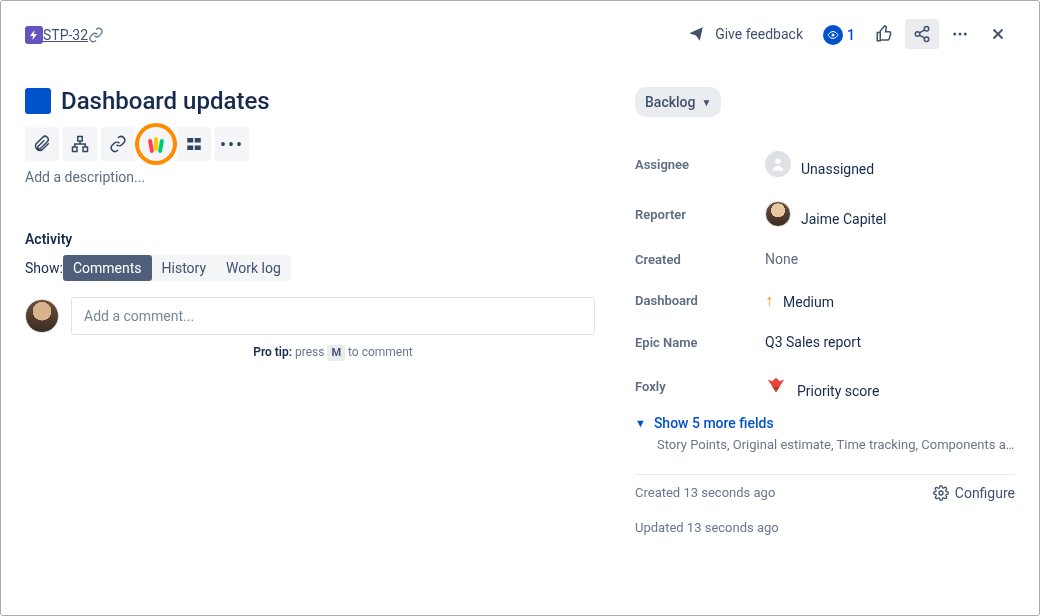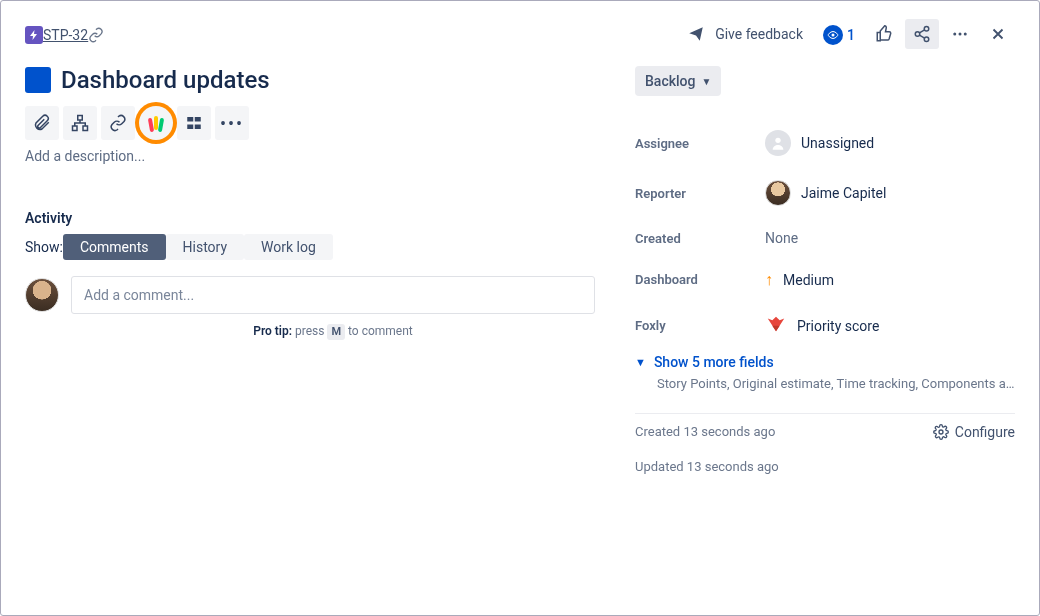--- a/index.html
+++ b/index.html
@@ -32,21 +32,21 @@
   }
   .top-action.active { background:#EBECF0; }
   .feedback-txt { font-size:14px; color:#42526E; margin-left:4px; }
   .watch-pill { display:inline-flex; align-items:center; gap:4px; }
   .watch-eye {
     width:20px; height:20px; border-radius:50%; background:#0052CC; color:#fff;
     display:inline-flex; align-items:center; justify-content:center; font-size:10px;
   }
   .watch-count { color:#0052CC; font-size:14px; font-weight:500; }
 
-  .content { display:flex; gap: 40px; margin-top: 13px; flex:1; min-height:0; }
+  .content { display:flex; gap: 40px; margin-top: 34px; flex:1; min-height:0; }
   .left { flex: 1 1 auto; min-width: 0; display:flex; flex-direction:column; }
   .right { width: 380px; flex: 0 0 380px; display:flex; flex-direction:column; }
 
   
   .title-row { display:flex; align-items:center; gap:10px; }
   .epic-color { width: 26px; height:26px; background:#0052CC; border-radius:3px; }
   .title { font-size:24px; font-weight:500; color:#172B4D; }
 
   
   .toolbar { display:flex; gap:4px; margin-top:12px; }
@@ -67,21 +67,21 @@
   .mday-g { background:#00CA72; transform:translateY(2px) rotate(10deg); }
 
   
   .section-label { font-size:14px; font-weight:600; color:#172B4D; margin-top:24px; }
   .description-placeholder { font-size:14px; color:#5E6C84; margin-top:8px; cursor:text; }
 
   
   .activity { margin-top:46px; }
   .showrow { display:flex; align-items:center; gap:0; margin-top:8px; }
   .showrow-label { font-size:14px; color:#172B4D; }
-  .tab { padding:5px 17px; border-radius:3px; background:#F4F5F7; font-size:14px; color:#42526E; cursor:pointer; }
+  .tab { padding:5px 10px; border-radius:3px; background:#F4F5F7; font-size:14px; color:#42526E; cursor:pointer; }
   .tab.selected { background:#505F79; color:#fff; }
 
   .comment-row { display:flex; gap:12px; margin-top:16px; align-items:center; }
   .avatar {
     width:34px; height:34px; border-radius:50%; background:#7a7; flex:0 0 34px;
     background: radial-gradient(circle at 50% 35%, #d9b38c 0 35%, transparent 36%), linear-gradient(#6b4f3c, #3b2d22);
     border:1px solid #ddd;
   }
   .comment-input {
     flex:1; border:1px solid #DFE1E6; border-radius:3px; padding:10px 12px; font-size:14px;
@@ -89,30 +89,30 @@
   }
   .protip { font-size:12px; color:#6B778C; margin-top:10px; margin-left:46px;text-align:center; }
   .protip b { font-weight:600; color:#172B4D; }
   .keycap {
     background:#EBECF0; border-radius:3px; padding:0 4px; font-size:11px; color:#42526E; font-weight:600;
     display:inline-block; line-height:16px;
   }
 
   
   .status-btn {
-    display:inline-flex; align-items:center; gap:6px; background:#EBECF0; border-radius:4px;
+    display:inline-flex; align-items:center; gap:6px; background:#EBECF0; border-radius:11px;
     padding:7px 10px; font-size:14px; color:#42526E; font-weight:500; cursor:pointer;
     align-self:flex-start;
   }
   .chev { font-size:10px; color:#42526E; }
 
   .fields { display:flex; flex-direction:column; margin-top:22px; }
   .field-row { display:flex; align-items:center; padding:12px 0; }
   .field-label { width:130px; font-size:13px; font-weight:600; color:#5E6C84; }
-  .field-value { display:flex; align-items:center; gap:10px; font-size:14px; color:#172B4D; }
+  .field-value { display:flex; align-items:flex-end; gap:10px; font-size:14px; color:#172B4D; }
   .user-generic {
     width:26px; height:26px; border-radius:50%; background:#DFE1E6; color:#fff;
     display:inline-flex; align-items:center; justify-content:center;
   }
   .user-avatar {
     width:26px; height:26px; border-radius:50%;
     background: radial-gradient(circle at 50% 35%, #e8c8a0 0 35%, transparent 36%), linear-gradient(#6b4f3c, #3b2d22);
     border:1px solid #ddd;
   }
   .none-val { color:#5E6C84; }
@@ -296,20 +296,24 @@
         </div>
 
         <div class="field-row">
           <div class="field-label">Dashboard</div>
           <div class="field-value">
             <span class="prio-arrow">↑</span>
             <span>Medium</span>
           </div>
         </div>
 
+        <div class="field-row">
+          <div class="field-label">Epic Name</div>
+          <div class="field-value">Q3 Sales report</div>
+        </div>
 
         <div class="field-row">
           <div class="field-label">Foxly</div>
           <div class="field-value">
             <span class="fox-icon">
               <svg viewBox="0 0 24 24">
                   <path fill="#E7463C" d="M12 20L3 6l5 2 4-4 4 4 5-2-9 14z"></path>
                   <path fill="#C0392B" d="M12 20l-4-6h8l-4 6z"></path>
                 </svg>
             </span>

